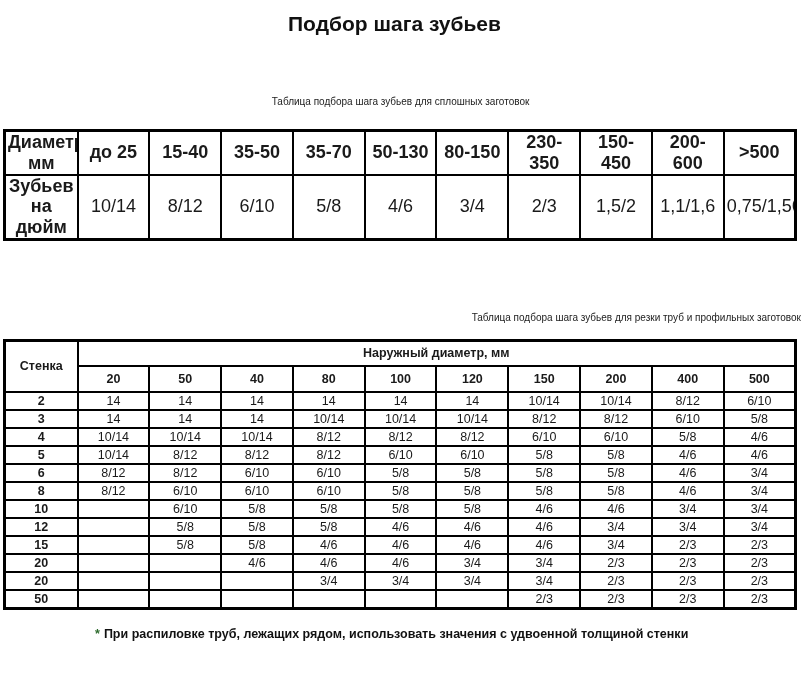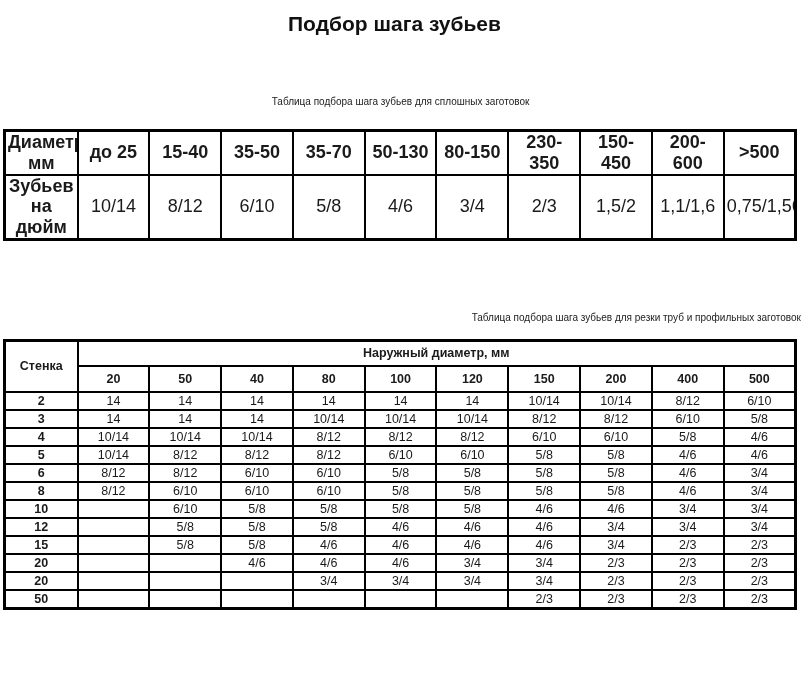--- a/index.html
+++ b/index.html
@@ -293,14 +293,15 @@
           <td></td>
           <td></td>
           <td>2/3</td>
           <td>2/3</td>
           <td>2/3</td>
           <td>2/3</td>
         </tr>
       </tbody>
   </table>
 
+  <p class="footnote"><span class="star">*</span><span>При распиловке труб, лежащих рядом, использовать значения с удвоенной толщиной стенки</span></p>
 
 </div>
 
 </body></html>

